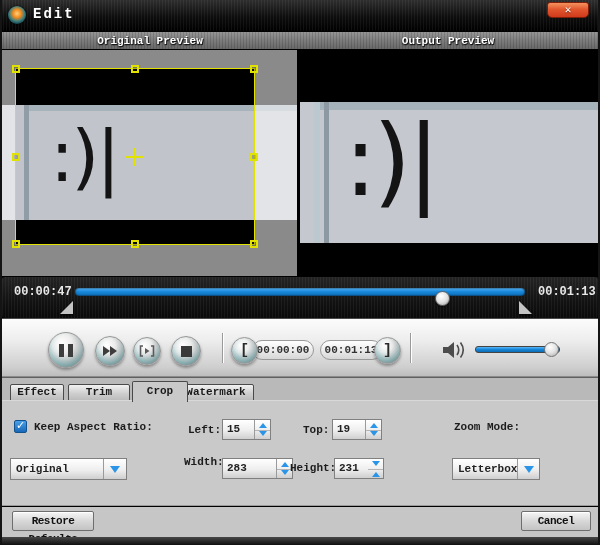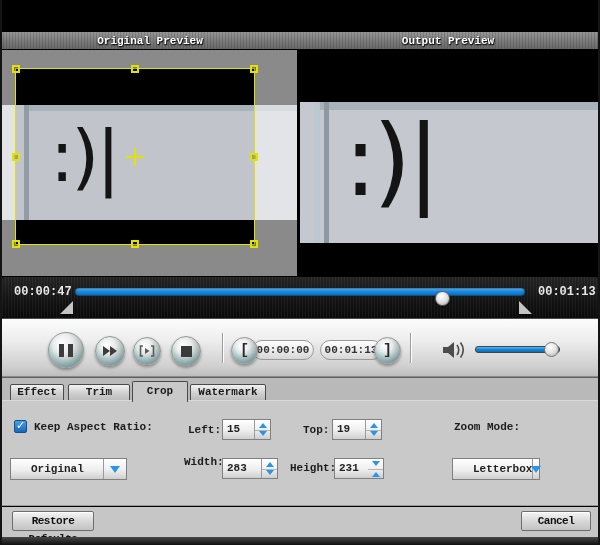--- a/index.html
+++ b/index.html
@@ -146,38 +146,38 @@
   
   .tabstrip{position:absolute;left:2px;top:377px;width:596px;height:23px;background:#b9b9b9;border-top:1px solid #5f5f5f;}
   .tab{
     position:absolute;top:6px;height:17px;background:linear-gradient(#f2f2f2,#cfcfcf 55%,#bcbcbc);
     border:1px solid #4a4a4a;border-radius:2px 2px 0 0;
     font-size:11px;font-weight:bold;color:#1a1a1a;text-align:center;line-height:15px;cursor:pointer;
   }
   .tab-effect{left:8px;width:54px;}
   .tab-trim{left:66px;width:62px;}
   .tab-crop{left:130px;width:56px;top:3px;height:21px;line-height:19px;background:#c9c9c9;border-bottom:none;z-index:3;}
-  .tab-watermark{left:188px;width:76px;}
+  .tab-watermark{left:176px;width:76px;}
   
   .panel{position:absolute;left:2px;top:400px;width:596px;height:106px;background:#c9c9c9;border-bottom:1px solid #9a9a9a;box-shadow:inset 0 1px 0 #d9d9d9;}
   .lbl{position:absolute;font-size:11px;font-weight:bold;color:#1c1c1c;white-space:nowrap;}
   .checkbox{
     position:absolute;left:12px;top:20px;width:13px;height:13px;border-radius:2px;
     background:linear-gradient(#4aa0e8,#1868b8);border:1px solid #12538f;cursor:pointer;
   }
   .checkbox .check{position:absolute;left:1px;top:-2px;color:#fff;font-size:11px;font-weight:bold;font-family:"DejaVu Sans",sans-serif;}
   .spinner{position:absolute;height:21px;border:1px solid #808080;background:linear-gradient(#ffffff,#eeeeee 55%,#cfcfcf);display:flex;cursor:text;}
   .spin-val{flex:1;font-size:11px;font-weight:bold;color:#222;line-height:19px;padding-left:4px;}
   .spin-btns{width:16px;border-left:1px solid #9a9a9a;position:relative;cursor:pointer;}
   .spin-btns::after{content:"";position:absolute;left:0;right:0;top:50%;height:1px;background:#b5b5b5;}
   .tri-up,.tri-down{position:absolute;left:50%;margin-left:-4px;width:0;height:0;border-left:4px solid transparent;border-right:4px solid transparent;}
   .tri-up{top:3px;border-bottom:5px solid #2a95e8;}
   .tri-down{bottom:3px;border-top:5px solid #2a95e8;}
   .dropdown{position:absolute;height:22px;border:1px solid #808080;background:linear-gradient(#ffffff,#eeeeee 55%,#cfcfcf);display:flex;cursor:pointer;}
-  .dd-val{flex:1;font-size:11px;font-weight:bold;color:#222;line-height:20px;padding-left:20px;}
+  .dd-val{flex:1;font-size:11px;font-weight:bold;color:#222;line-height:20px;padding-left:5px;}
   .dd-btn{width:23px;border-left:1px solid #9a9a9a;position:relative;}
   .dd-arrow{position:absolute;left:50%;top:50%;margin:-3px 0 0 -5px;width:0;height:0;border-left:5px solid transparent;border-right:5px solid transparent;border-top:7px solid #2a95e8;}
   
   .footer{position:absolute;left:2px;top:507px;width:596px;height:30px;background:#c6c6c6;}
   .push-btn{
     position:absolute;top:4px;height:20px;
     background:linear-gradient(#f6f6f6,#d8d8d8 50%,#c3c3c3);
     border:1px solid #6e6e6e;border-radius:2px;box-shadow:inset 0 1px 0 #fff;
     font-family:"Liberation Mono",monospace;font-size:11px;font-weight:bold;color:#111;
     text-align:center;line-height:18px;letter-spacing:-0.5px;cursor:pointer;
@@ -187,20 +187,27 @@
   .btn-cancel{left:519px;width:70px;}
   .bottom-edge{position:absolute;left:0;top:537px;width:600px;height:8px;background:linear-gradient(#474747,#101010);}
   .side-border{position:absolute;top:0;width:2px;height:545px;background:#141414;z-index:9;}
   .sb-l{left:0;} .sb-r{left:598px;}
 </style>
 </head>
 <body>
 
 <div class="window">
 
+  <div class="titlebar">
+    <div class="app-icon"></div>
+    <div class="title-text">Edit</div>
+    <div class="close-btn">
+      <span>✕</span>
+    </div>
+  </div>
 
   <div class="preview-header">
     <div class="hdr hdr-left">Original Preview</div>
     <div class="hdr hdr-right">Output Preview</div>
   </div>
 
   <div class="preview-row">
     <div class="pane pane-left">
       <div class="band band-l"></div>
       <div class="bandtop-l"></div>
@@ -318,21 +325,21 @@
     <div class="lbl" style="left:452px;top:21px;">Zoom Mode:</div>
 
     <div class="dropdown" style="left:8px;top:58px;width:117px;">
       <div class="dd-val">Original</div>
       <div class="dd-btn">
         <i class="dd-arrow"></i>
       </div>
     </div>
 
     <div class="lbl" style="left:182px;top:56px;">Width:</div>
-    <div class="spinner" style="left:220px;top:58px;width:56px;">
+    <div class="spinner" style="left:220px;top:58px;width:71px;">
       <div class="spin-val">283</div>
       <div class="spin-btns">
         <i class="tri-up"></i>
         <i class="tri-down"></i>
       </div>
     </div>
 
     <div class="lbl" style="left:288px;top:62px;">Height:</div>
     <div class="spinner" style="left:332px;top:58px;width:50px;align-items:center;">
       <div class="spin-val">231</div>

